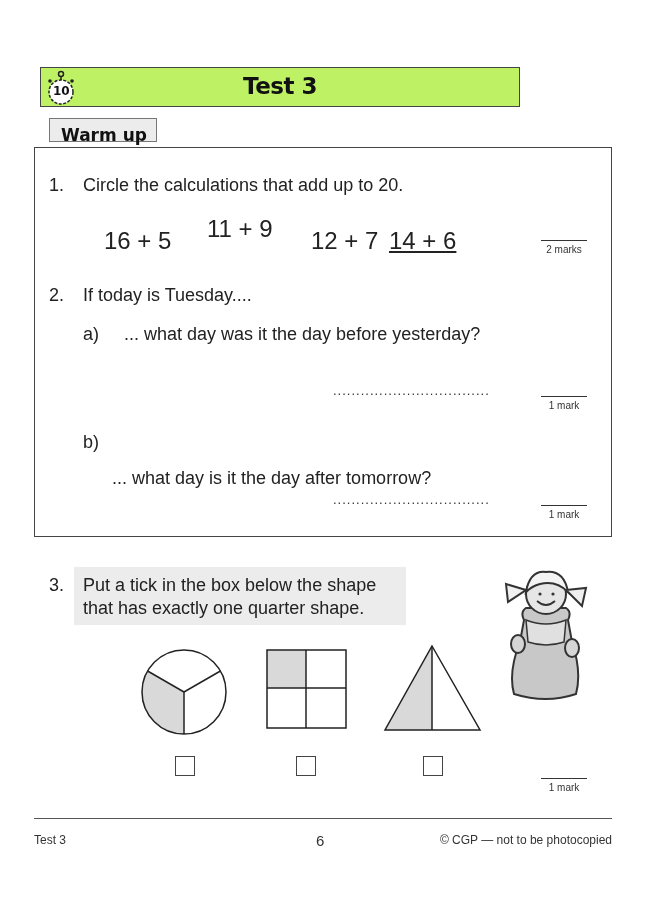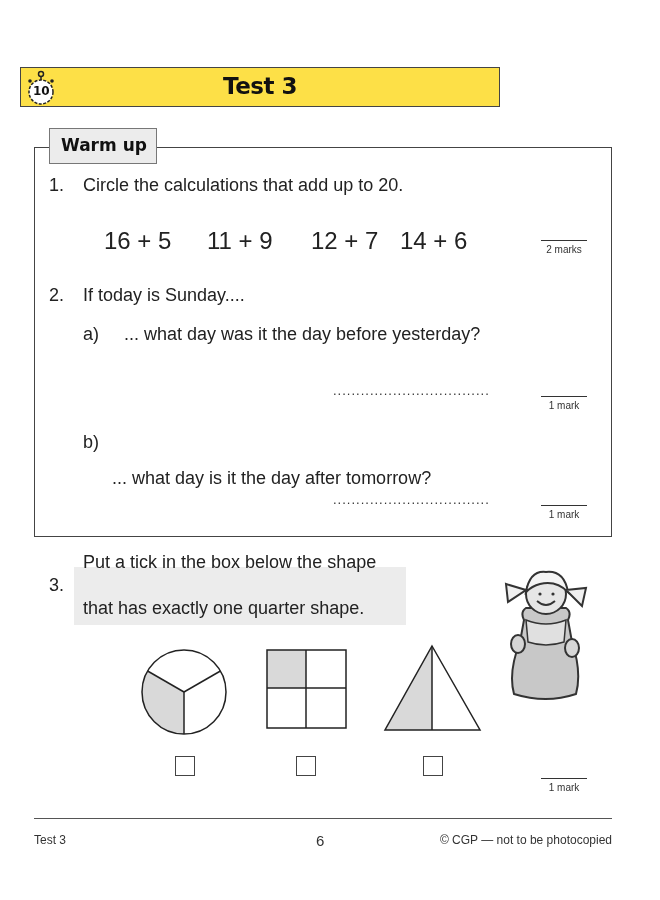--- a/index.html
+++ b/index.html
@@ -1,23 +1,23 @@
 <!DOCTYPE html>
 <html><head>
 <meta charset="utf-8">
 <style>
   html, body { margin:0; padding:0; }
   body { width:660px; height:900px; background:#ffffff; position:relative; overflow:hidden;
          font-family:"Liberation Sans", sans-serif; color:#222; }
   .abs { position:absolute; }
-  .title-bar { left:20px; top:67px; width:480px; height:40px; background:#fde047; border:1.5px solid #444; box-sizing:border-box; }
+  .title-bar { left:40px; top:67px; width:480px; height:40px; background:#bef264; border:1.5px solid #444; box-sizing:border-box; }
   .title-text { position:absolute; left:0; right:0; top:5px; text-align:center; font-family:"DejaVu Sans", sans-serif; font-weight:bold; font-size:23px; color:#111; letter-spacing:-0.5px; }
   .timer { position:absolute; left:4px; top:2px; width:32px; height:36px; }
   .warm-box { left:34px; top:147px; width:578px; height:390px; border:1.2px solid #444; box-sizing:border-box; }
-  .warm-tab { left:49px; top:128px; width:108px; height:36px; background:#ececec; border:1.2px solid #777; box-sizing:border-box; }
+  .warm-tab { left:49px; top:118px; width:108px; height:24px; background:#ececec; border:1.2px solid #777; box-sizing:border-box; }
   .warm-tab span { position:absolute; left:11px; top:6px; font-family:"DejaVu Sans", sans-serif; font-weight:bold; font-size:17px; color:#111; }
   .q { font-size:18px; color:#222; white-space:nowrap; }
   .qnum { font-size:18px; color:#222; }
   .calc { font-size:24px; color:#222; }
   .mark-line { width:46px; border-top:1.2px solid #333; }
   .mark-text { font-size:10px; color:#333; text-align:center; width:46px; }
   .dots { font-size:13px; letter-spacing:1px; color:#333; }
   .q3-bg { left:74px; top:567px; width:332px; height:58px; background:#ececec; }
   .tickbox { width:20px; height:20px; border:1.5px solid #444; box-sizing:border-box; background:#fff; }
   .footer-line { left:34px; top:818px; width:578px; border-top:1.2px solid #555; }
@@ -39,44 +39,44 @@
 </div>
 
 <div class="abs warm-box"></div>
 <div class="abs warm-tab">
     <span>Warm up</span>
   </div>
 
 <span class="abs qnum" style="left:49px;top:175px;">1.</span>
 <span class="abs q" style="left:83px;top:175px;">Circle the calculations that add up to 20.</span>
 <span class="abs calc" style="left:104px;top:227px;">16 + 5</span>
-<span class="abs calc" style="left:207px;top:227px;">11 + 9</span>
+<span class="abs calc" style="left:207px;top:215px;">11 + 9</span>
 <span class="abs calc" style="left:311px;top:227px;">12 + 7</span>
-<span class="abs calc" style="left:400px;top:227px;">14 + 6</span>
+<span class="abs calc" style="left:389px;top:227px;text-decoration:underline;">14 + 6</span>
 <div class="abs mark-line" style="left:541px;top:240px;"></div>
 <div class="abs mark-text" style="left:541px;top:244px;">2 marks</div>
 
 <span class="abs qnum" style="left:49px;top:285px;">2.</span>
-<span class="abs q" style="left:83px;top:285px;">If today is Sunday....</span>
+<span class="abs q" style="left:83px;top:285px;">If today is Tuesday....</span>
 
 <span class="abs q" style="left:83px;top:324px;">a)</span>
 <span class="abs q" style="left:112px;top:324px;margin-left:12px;">... what day was it the day before yesterday?</span>
 <span class="abs dots" style="left:333px;top:383px;">..................................</span>
 <div class="abs mark-line" style="left:541px;top:396px;"></div>
 <div class="abs mark-text" style="left:541px;top:400px;">1 mark</div>
 
 <span class="abs q" style="left:83px;top:432px;">b)</span>
 <span class="abs q" style="left:112px;top:432px;margin-top:36px;">... what day is it the day after tomorrow?</span>
 <span class="abs dots" style="left:333px;top:492px;">..................................</span>
 <div class="abs mark-line" style="left:541px;top:505px;"></div>
 <div class="abs mark-text" style="left:541px;top:509px;">1 mark</div>
 
 <div class="abs q3-bg"></div>
 <span class="abs qnum" style="left:49px;top:575px;">3.</span>
-<span class="abs q" style="left:83px;top:552px;">Put a tick in the box below the shape</span>
+<span class="abs q" style="left:83px;top:575px;">Put a tick in the box below the shape</span>
 <span class="abs q" style="left:83px;top:598px;">that has exactly one quarter shape.</span>
 
 <svg class="abs" style="left:496px;top:562px;" width="100" height="142" viewBox="0 0 100 142">
   <path d="M28 58 Q24 50 30 46 L70 46 Q76 50 72 58 L76 80 Q86 110 80 132 Q50 142 18 132 Q12 110 24 80 Z" fill="#c8c8c8" stroke="#333" stroke-width="2"></path>
   <path d="M30 58 Q50 66 70 58 L68 80 Q50 86 32 80 Z" fill="#e0e0e0" stroke="#333" stroke-width="1.5"></path>
   <ellipse cx="22" cy="82" rx="7" ry="9" fill="#d6d6d6" stroke="#333" stroke-width="2"></ellipse>
   <ellipse cx="76" cy="86" rx="7" ry="9" fill="#d6d6d6" stroke="#333" stroke-width="2"></ellipse>
   <circle cx="50" cy="32" r="20" fill="#e6e6e6" stroke="#333" stroke-width="2"></circle>
   <path d="M30 30 Q34 8 50 10 Q68 8 72 30 Q60 18 44 22 Q36 24 30 30 Z" fill="#f4f4f4" stroke="#333" stroke-width="2"></path>
   <path d="M30 28 L10 22 L12 40 Z" fill="#f0f0f0" stroke="#333" stroke-width="2"></path>

